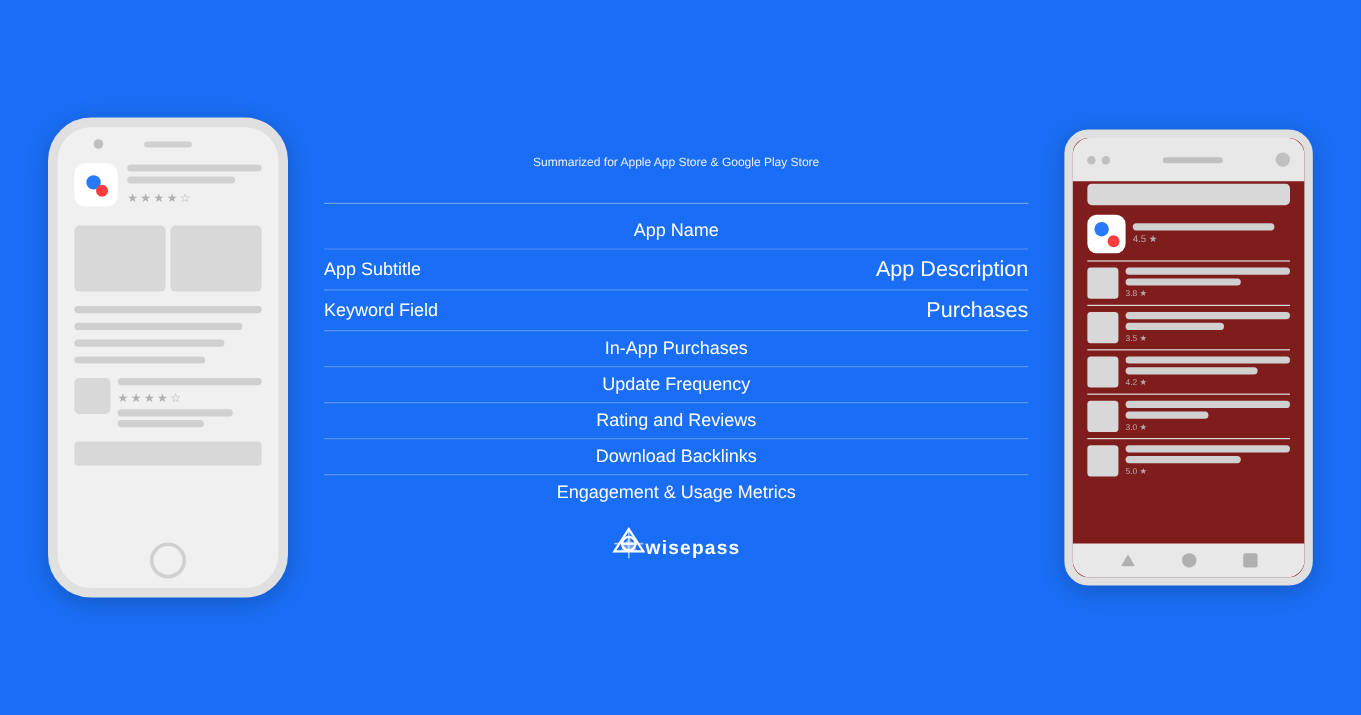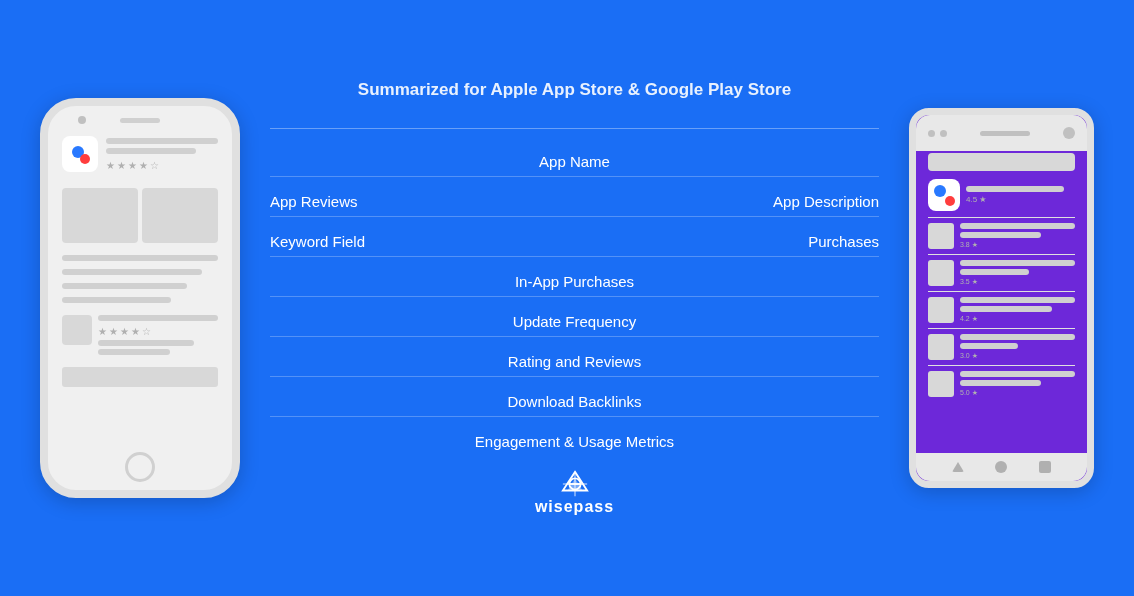--- a/index.html
+++ b/index.html
@@ -214,38 +214,38 @@
 
     .main-title {
       font-size: 30px;
       font-weight: 900;
       color: white;
       letter-spacing: 0.5px;
       margin-bottom: 4px;
     }
 
     .subtitle {
-      font-size: 17px;
+      font-size: 10px;
       color: rgba(255,255,255,0.9);
-      font-weight: 700;
+      font-weight: 400;
     }
 
     .divider-line {
       width: 100%;
       height: 1px;
       background: rgba(255,255,255,0.35);
       margin: 8px 0;
     }
 
     .factors-container {
       width: 100%;
       display: flex;
       flex-direction: column;
       align-items: center;
-      gap: 10px;
+      gap: 0;
     }
 
     .factor-row {
       width: 100%;
       display: flex;
       align-items: center;
       justify-content: center;
       padding: 6px 0;
       border-bottom: 1px solid rgba(255,255,255,0.25);
       position: relative;
@@ -274,52 +274,51 @@
     .factor-left {
       color: white;
       font-size: 15px;
       font-weight: 500;
       text-align: left;
       flex: 1;
     }
 
     .factor-right {
       color: white;
-      font-size: 15px;
+      font-size: 18px;
       font-weight: 500;
       text-align: right;
       flex: 1;
     }
 
     .logo-section {
       display: flex;
-      align-items: center;
+      align-items: flex-end;
       justify-content: center;
       gap: 0;
       margin-top: 14px;
-      flex-direction: column;
     }
 
     .logo-icon {
       width: 28px;
       height: 28px;
     }
 
     .logo-text {
       color: white;
       font-size: 16px;
       font-weight: 600;
       letter-spacing: 1px;
     }
 
     
     .android-mockup {
-      width: 185px;
+      width: 207px;
       height: 380px;
-      background: #6d28d9;
+      background: #7f1d1d;
       border-radius: 20px;
       border: 7px solid #e0e0e0;
       position: relative;
       display: flex;
       flex-direction: column;
       padding: 38px 12px 30px;
       flex-shrink: 0;
       box-shadow: 0 4px 20px rgba(0,0,0,0.2);
     }
 
@@ -544,21 +543,21 @@
 
     <div class="factors-container">
 
       <div class="divider-line"></div>
 
       <div class="factor-row">
         <span class="factor-center">App Name</span>
       </div>
 
       <div class="factor-split">
-        <span class="factor-left">App Reviews</span>
+        <span class="factor-left">App Subtitle</span>
         <span class="factor-right">App Description</span>
       </div>
 
       <div class="factor-split">
         <span class="factor-left">Keyword Field</span>
         <span class="factor-right">Purchases</span>
       </div>
 
       <div class="factor-row">
         <span class="factor-center">In-App Purchases</span>

